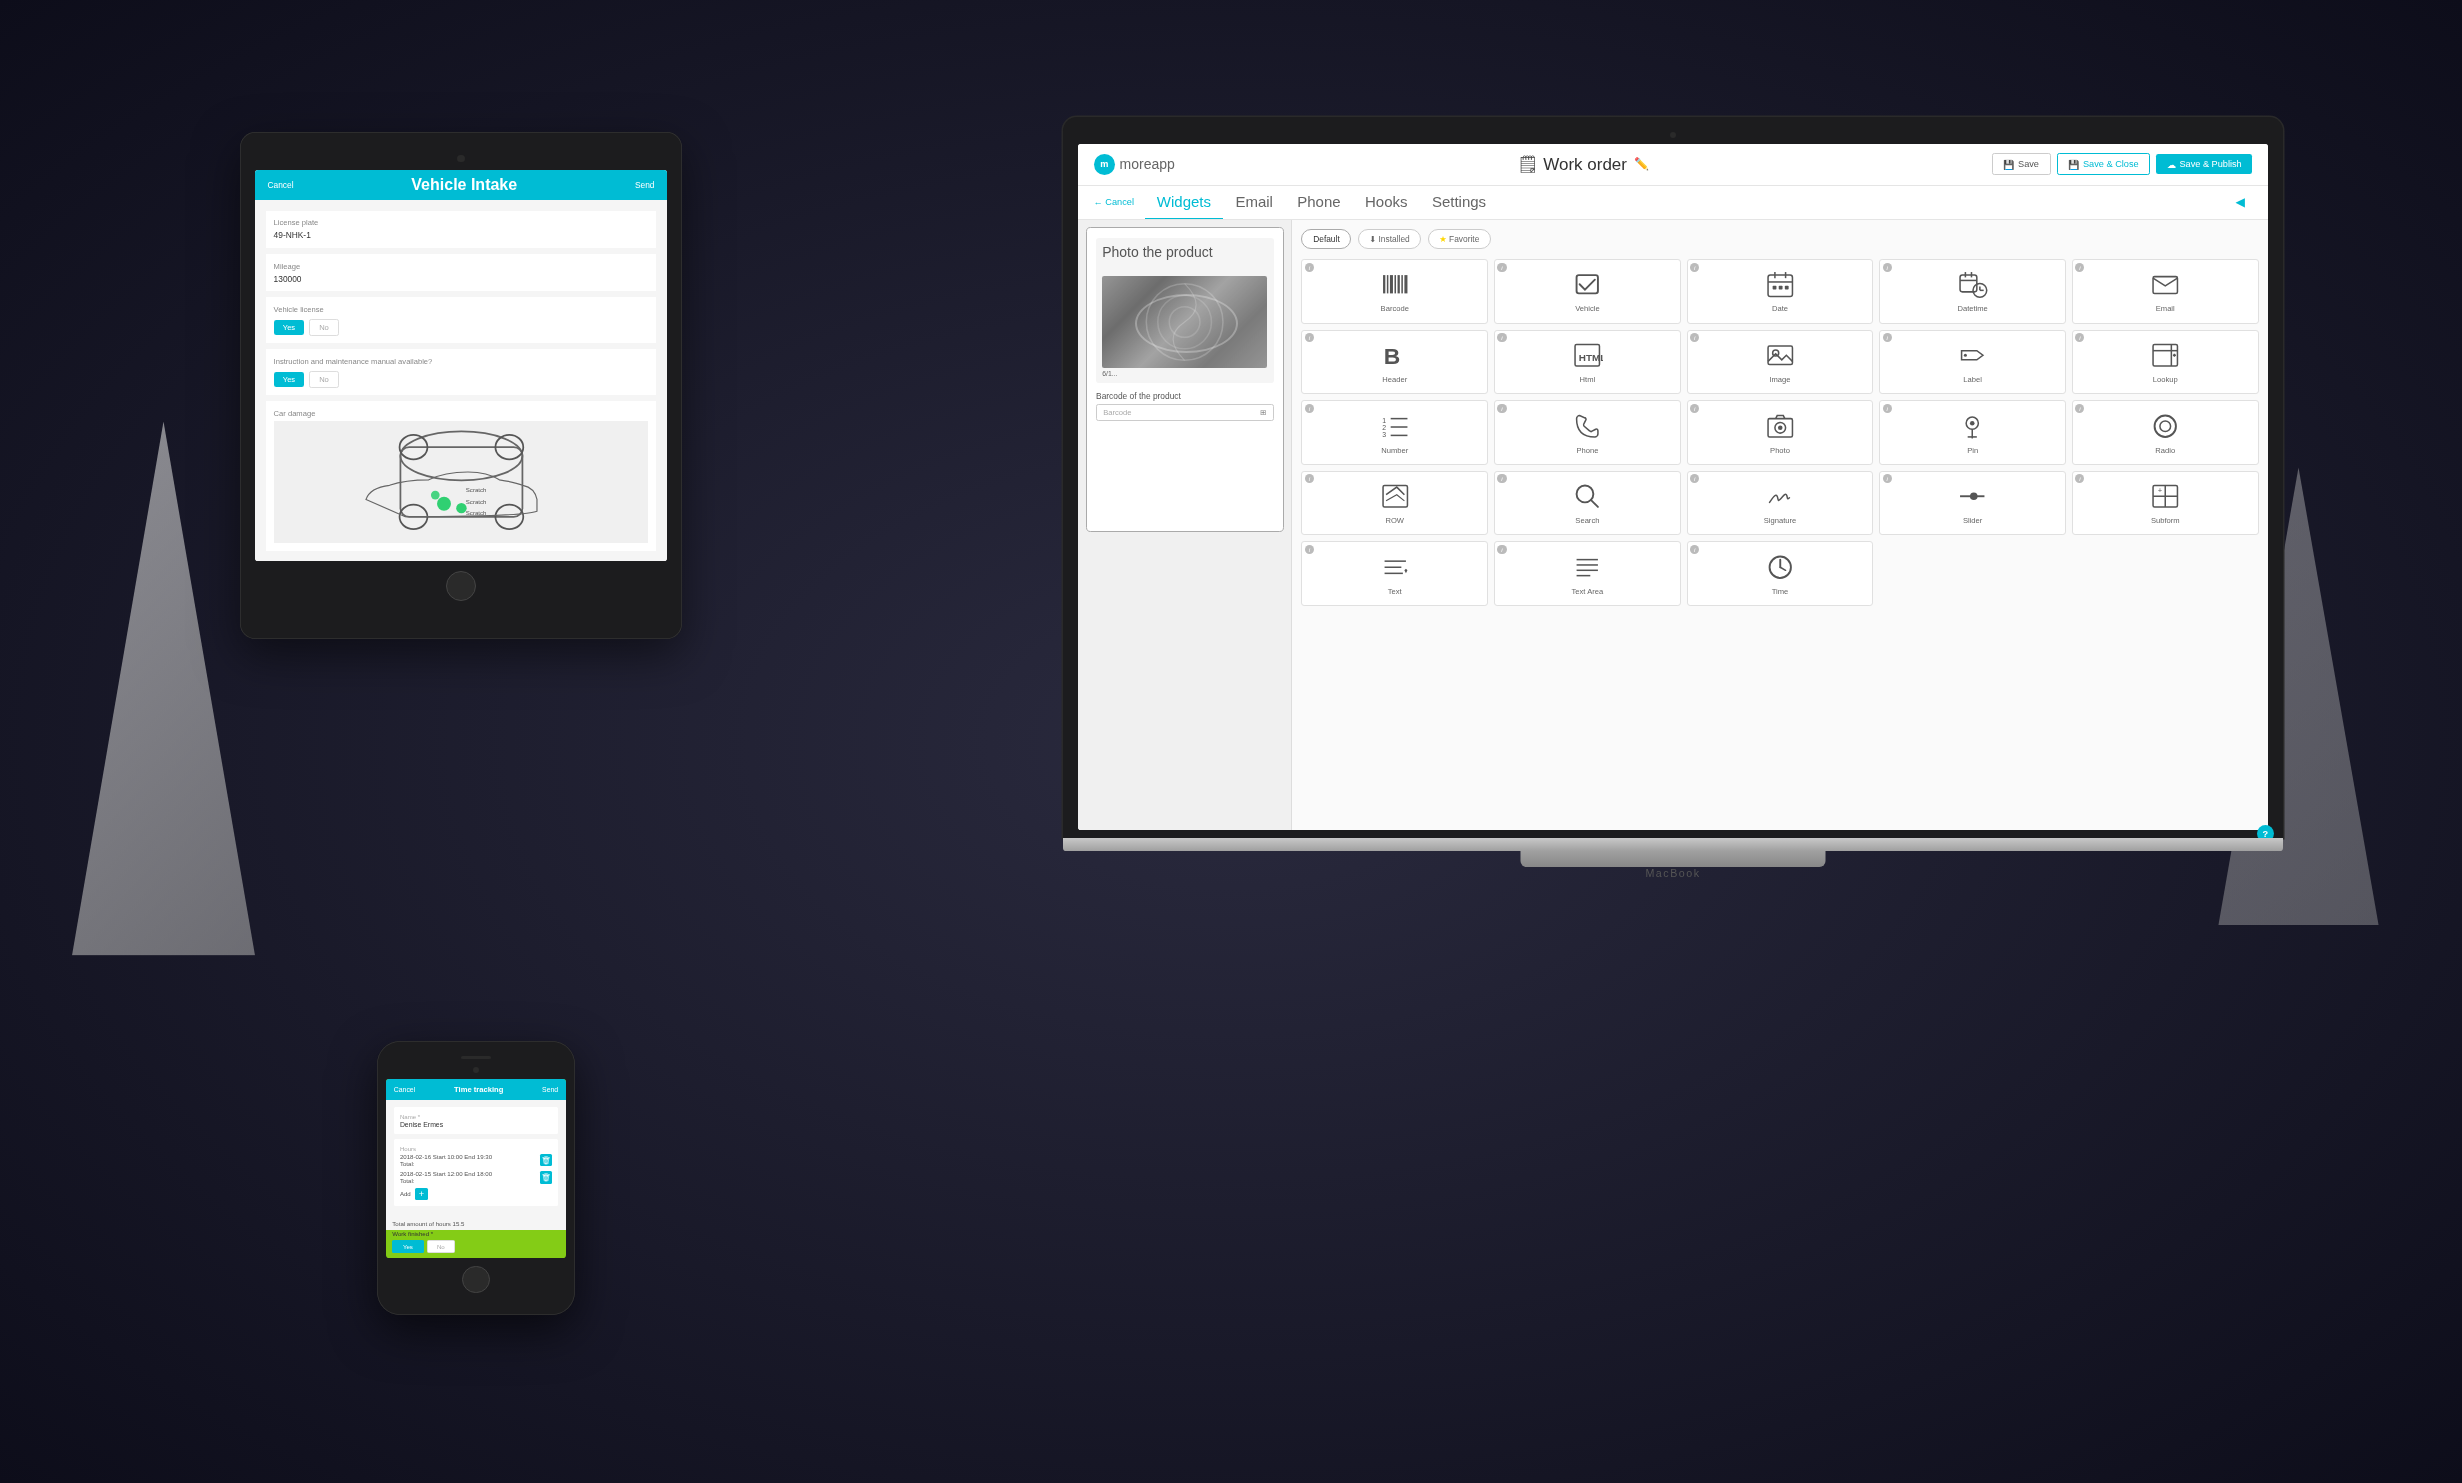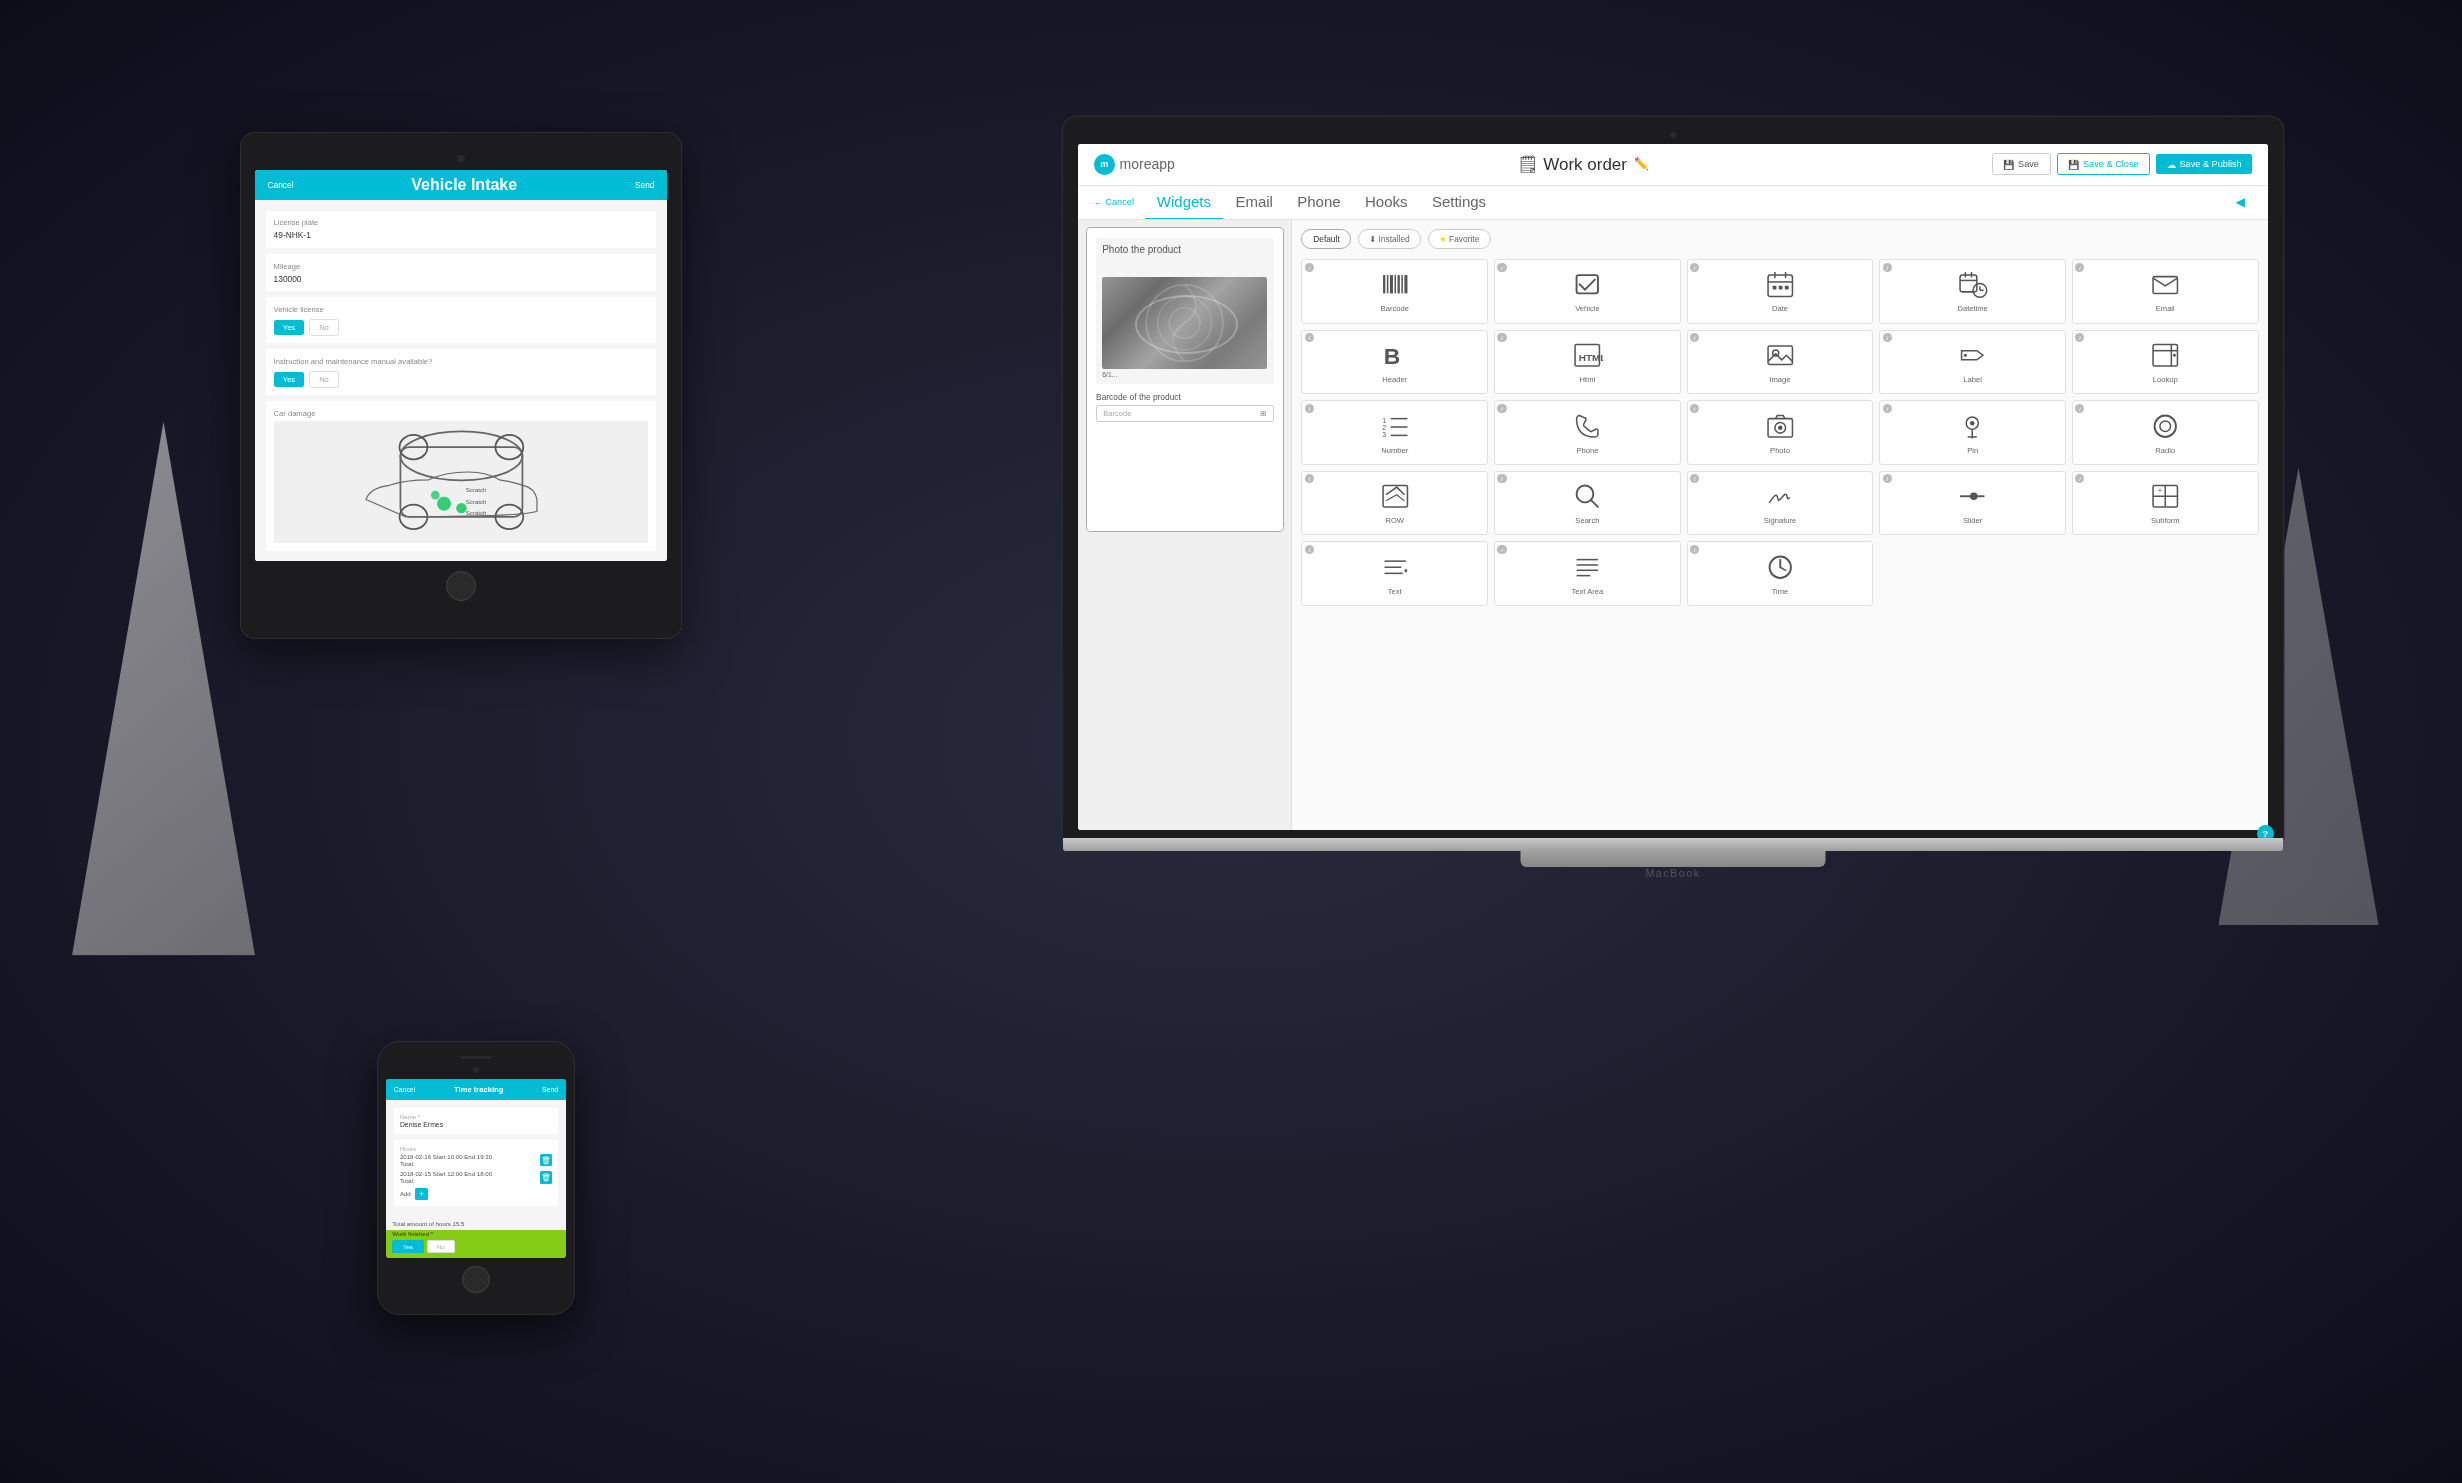--- a/index.html
+++ b/index.html
@@ -254,23 +254,23 @@
     }
 
     .photo-section {
       background: #f5f5f5;
       border-radius: 3.1px;
       padding: 6.1px;
       margin-bottom: 7.6px;
     }
 
     .photo-title {
-      font-size: 10px;
+      font-size: 14px;
       color: #555;
-      margin-bottom: 22px;
+      margin-bottom: 16px;
     }
 
     .photo-placeholder {
       width: 100%;
       height: 92px;
       background: #ccc;
       border-radius: 2.3px;
       overflow: hidden;
       position: relative;
     }

